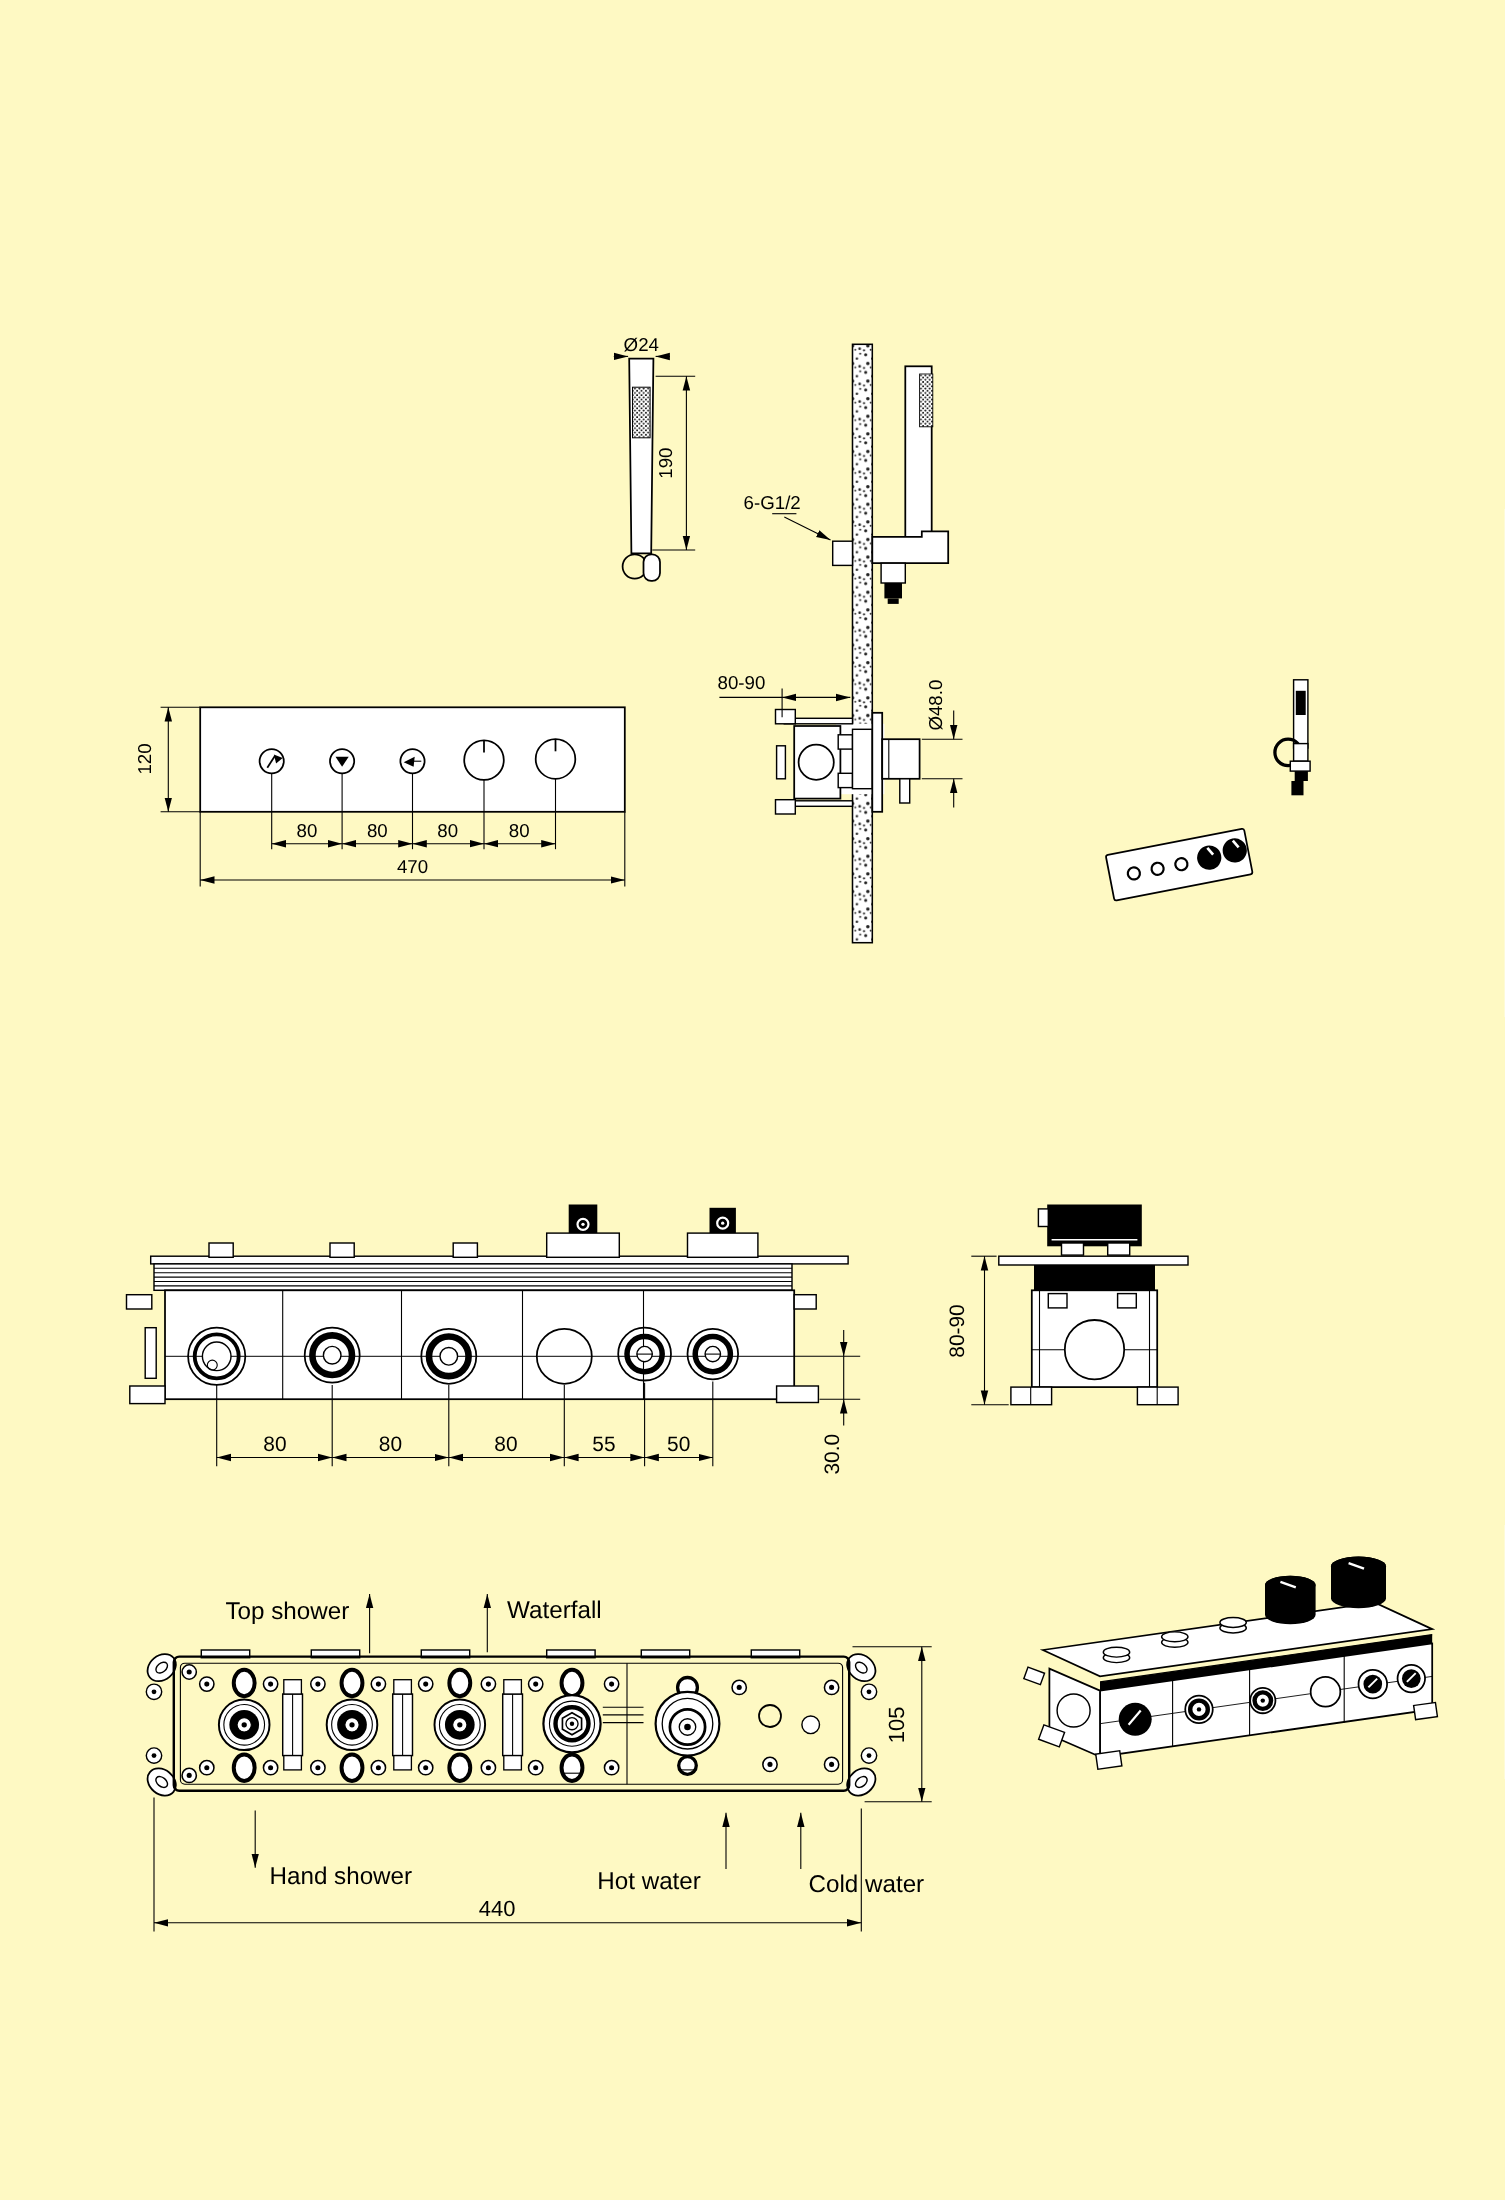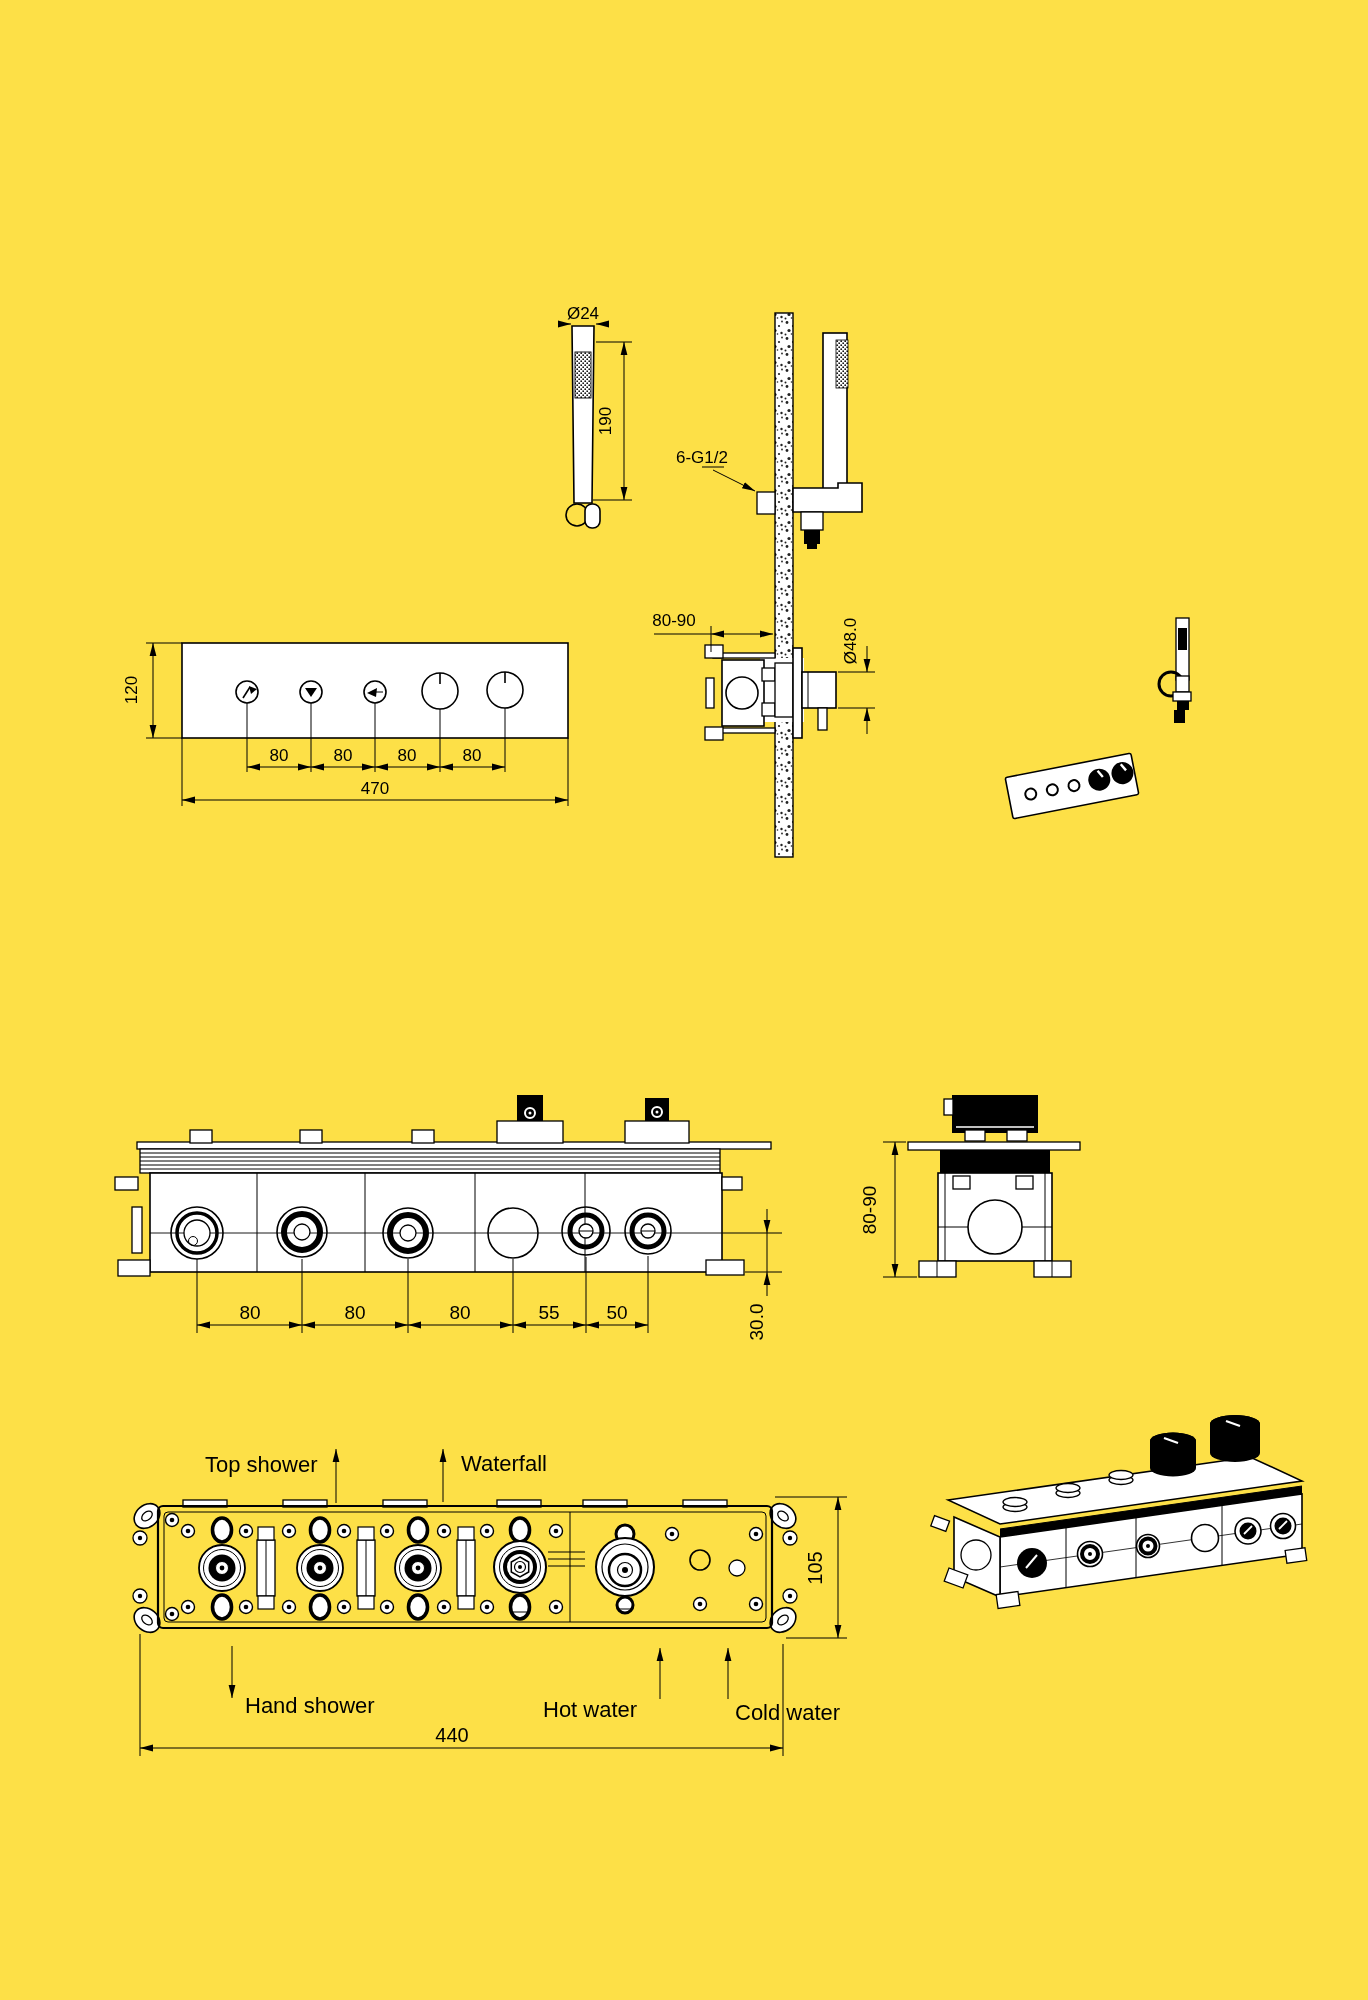--- a/index.html
+++ b/index.html
@@ -1,16 +1,16 @@
 <!DOCTYPE html>
 <html><head>
 <meta charset="utf-8">
 <style>
   html,body{margin:0;padding:0;background:#fff;}
-  .canvas{position:relative;width:1368px;height:2000px;background:#fde047;overflow:hidden;
+  .canvas{position:relative;width:1368px;height:2000px;background:#fef9c3;overflow:hidden;
           font-family:"Liberation Sans",sans-serif;}
   svg{position:absolute;left:0;top:0;}
   .ln{fill:none;stroke:#000;stroke-width:1.6;}
   .th{fill:none;stroke:#000;stroke-width:1;}
   .thk{fill:none;stroke:#000;stroke-width:2.2;}
   .wh{fill:#fff;stroke:#000;stroke-width:1.6;}
   .wh13{fill:#fff;stroke:#000;stroke-width:1.3;}
   .blk{fill:#000;stroke:none;}
   text{fill:#000;font-family:"Liberation Sans",sans-serif;}
   .dim{font-size:17px;}

